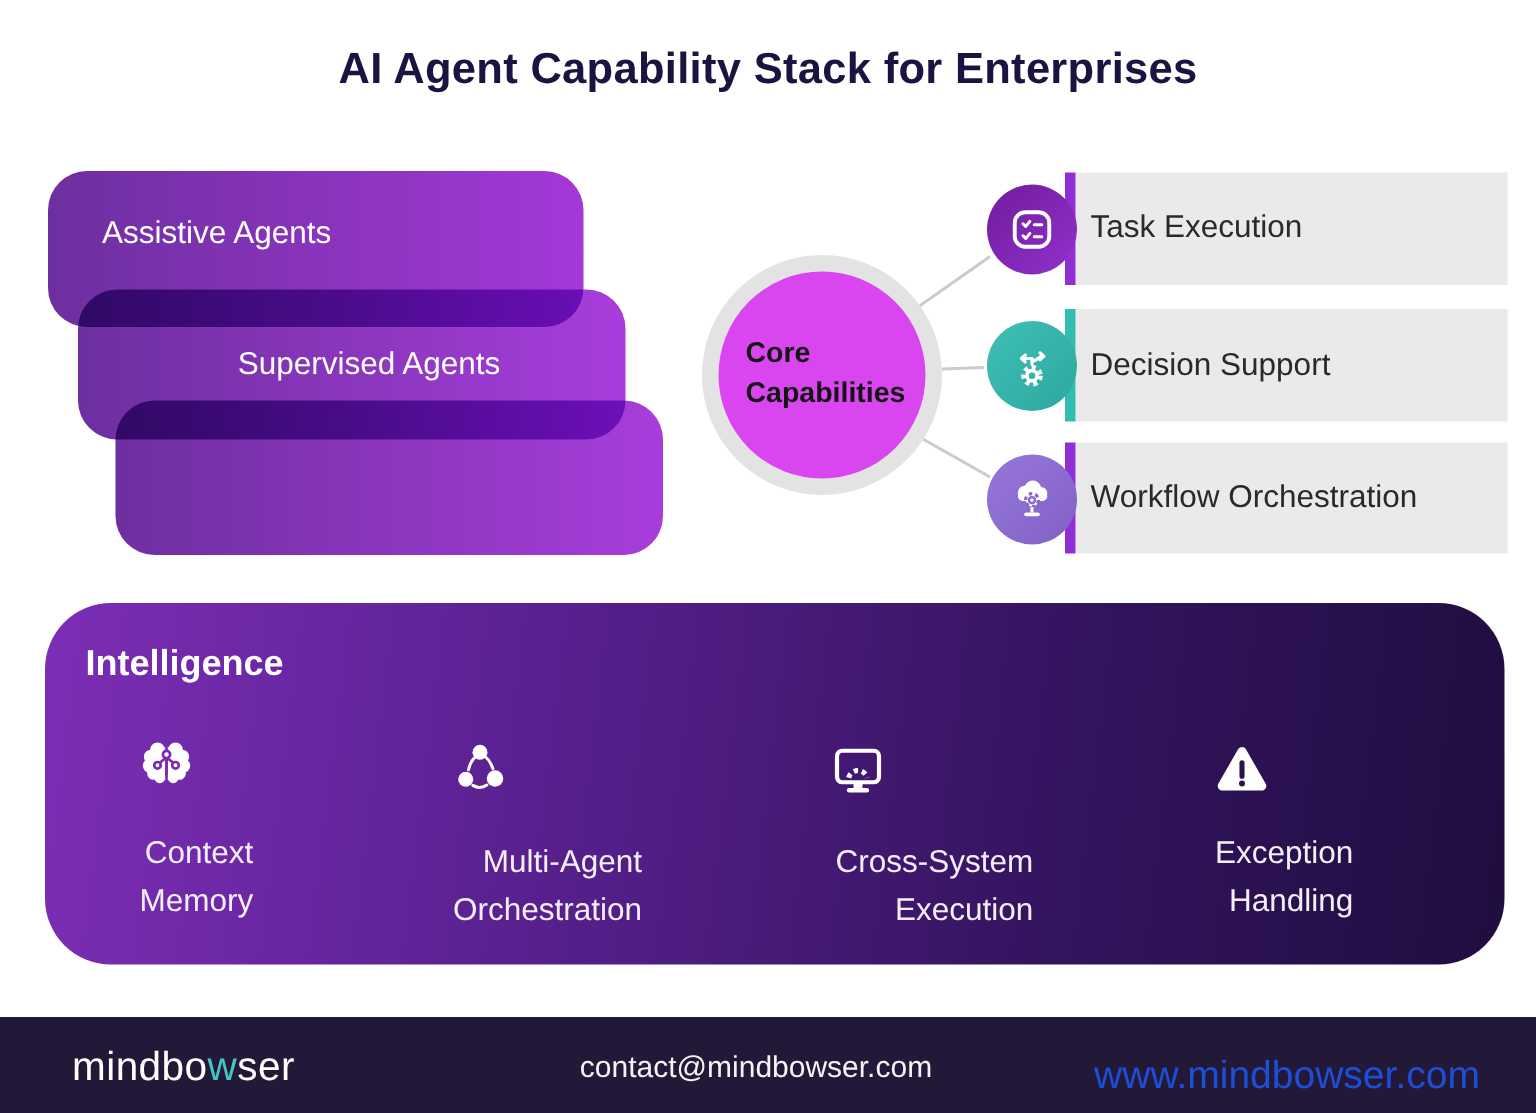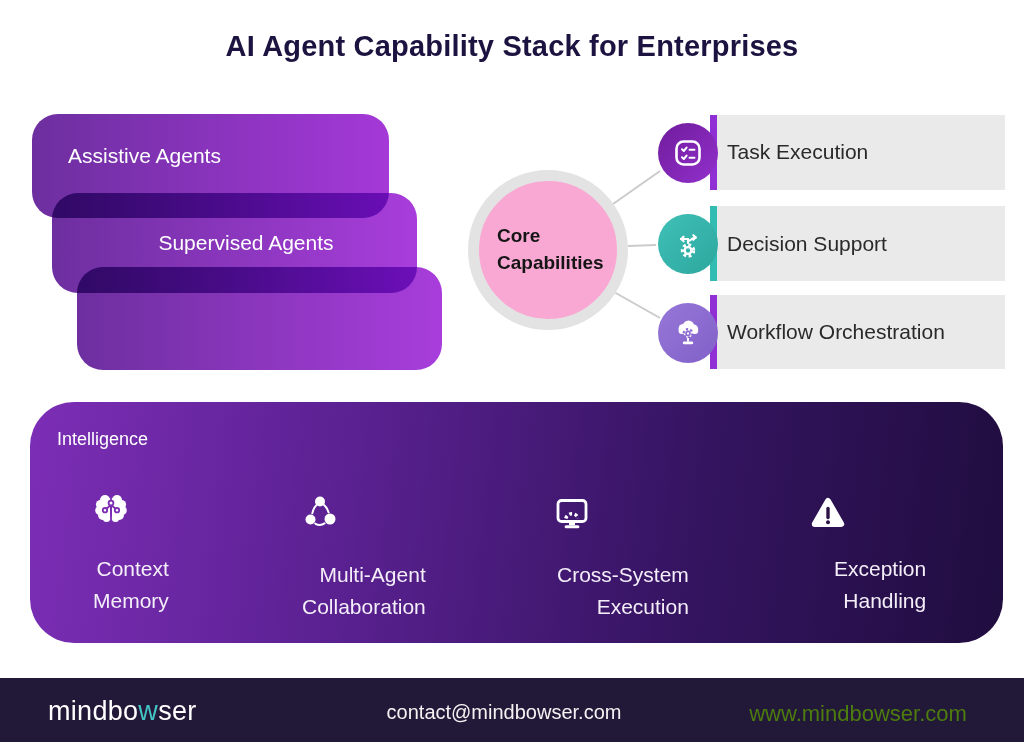--- a/index.html
+++ b/index.html
@@ -19,21 +19,21 @@
   .r3{left:77px;top:267px;width:365px;height:103px;background:linear-gradient(90deg,#6d2f9f,#a83ddb);}
   .slabel{position:absolute;color:#ffffff;font-size:21px;font-weight:500;white-space:nowrap;}
   .l1{left:68px;top:144px;}
   .l2{left:222px;top:243px;transform:translate(-50%,-50%);margin-left:24px;}
   .l3{left:273px;top:327px;transform:translate(-50%,-50%);}
   
   .connectors{position:absolute;left:0;top:0;width:1024px;height:742px;pointer-events:none;}
   
   .core-circle{
     position:absolute;left:468px;top:170px;width:160px;height:160px;box-sizing:border-box;
-    border:11px solid #e3e3e3;border-radius:50%;background:#f9a8d4;
+    border:11px solid #e3e3e3;border-radius:50%;background:#d946ef;
   }
   .core-text{padding:41px 0 0 18px;font-size:19px;font-weight:700;color:#151515;line-height:27px;}
   .core-text span{display:block;}
   
   .cap-bar{position:absolute;left:717px;width:288px;background:#eaeaea;}
   .bar1{top:115px;height:75px;}
   .bar2{top:206px;height:75px;}
   .bar3{top:295px;height:74px;}
   .cap-accent{position:absolute;left:710px;width:7px;}
   .acc1{top:115px;height:75px;background:#9030d4;}
@@ -45,32 +45,32 @@
   .cc2{top:214px;background:linear-gradient(135deg,#3fc0b7,#2da79e);}
   .cc3{top:303px;background:linear-gradient(135deg,#9678d8,#8260c8);}
   .cap-label{position:absolute;left:727px;font-size:21px;font-weight:500;color:#2a2a2a;white-space:nowrap;
     transform:translateY(-50%);text-align:center;}
   .cl1{top:152px;} .cl2{top:244px;} .cl3{top:332px;}
   
   .band{
     position:absolute;left:30px;top:402px;width:973px;height:241px;border-radius:44px;
     background:linear-gradient(97deg,#7c2eb6 0%,#5b2192 32%,#341460 68%,#200d3f 100%);
   }
-  .band-title{position:absolute;left:57px;top:429px;font-size:18px;font-weight:400;color:#ffffff;}
+  .band-title{position:absolute;left:57px;top:429px;font-size:24px;font-weight:700;color:#ffffff;}
   .bicon{position:absolute;}
   .bi1{left:91px;top:489px;} .bi2{left:302px;top:493px;} .bi3{left:553px;top:495px;} .bi4{left:808px;top:493px;}
   .blabel{position:absolute;font-size:21px;line-height:32px;font-weight:400;color:#f4eef9;}
-  .bl1{left:93px;top:553px;} .bl2{left:302px;top:559px;} .bl3{left:557px;top:559px;} .bl4{left:810px;top:553px;margin-left:24px;}
+  .bl1{left:93px;top:553px;} .bl2{left:302px;top:559px;} .bl3{left:557px;top:559px;} .bl4{left:810px;top:553px;}
   .blabel span{display:block;text-align:right;}
   
   .footer{position:absolute;left:0;top:678px;width:1024px;height:64px;background:#221837;}
   .logo{position:absolute;left:48px;top:696px;font-size:27px;font-weight:400;color:#ffffff;letter-spacing:.3px;}
   .logo .accent{color:#44c4c4;}
   .f-email{position:absolute;left:486px;top:701px;transform:translateX(-50%);font-size:20px;color:#f3f3f3;text-decoration:none;margin-left:18px;}
-  .f-web{position:absolute;left:858px;top:701px;transform:translateX(-50%);font-size:22px;color:#4d7c0f;text-decoration:none;}
+  .f-web{position:absolute;left:858px;top:701px;transform:translateX(-50%);font-size:26px;color:#1d4ed8;text-decoration:none;}
 </style>
 </head>
 <body>
 
 <div class="canvas">
 
   <h1 class="title">AI Agent Capability Stack for Enterprises</h1>
 
   <div class="srect r1"></div>
   <div class="srect r2"></div>
@@ -184,21 +184,21 @@
       </g>
       <g stroke="#fff" stroke-width="2" fill="none" stroke-linecap="round">
         <path d="M10.3 20.2 Q11.6 14.8 14.3 12.2"></path>
         <path d="M21.8 11.8 Q24.8 14.2 26.6 19.4"></path>
         <path d="M13.2 30.6 Q18 33.4 22.6 30.4"></path>
       </g>
     </svg>
   </span>
   <div class="blabel bl2">
     <span>Multi-Agent</span>
-      <span>Collaboration</span>
+      <span>Orchestration</span>
   </div>
 
   <span class="bicon bi3">
     <svg width="38" height="38" viewBox="0 0 38 38">
       <rect x="5" y="5.5" width="28" height="21" rx="3.6" fill="none" stroke="#fff" stroke-width="2.8"></rect>
       <path d="M12.8 23.5 A6.4 6.4 0 0 1 25.2 23.5" fill="none" stroke="#fff" stroke-width="3.4" stroke-dasharray="2.9 2.6"></path>
       <rect x="16" y="26.5" width="6" height="3.8" fill="#fff"></rect>
       <rect x="11.6" y="30.3" width="14.8" height="3" rx="1.5" fill="#fff"></rect>
     </svg>
   </span>

